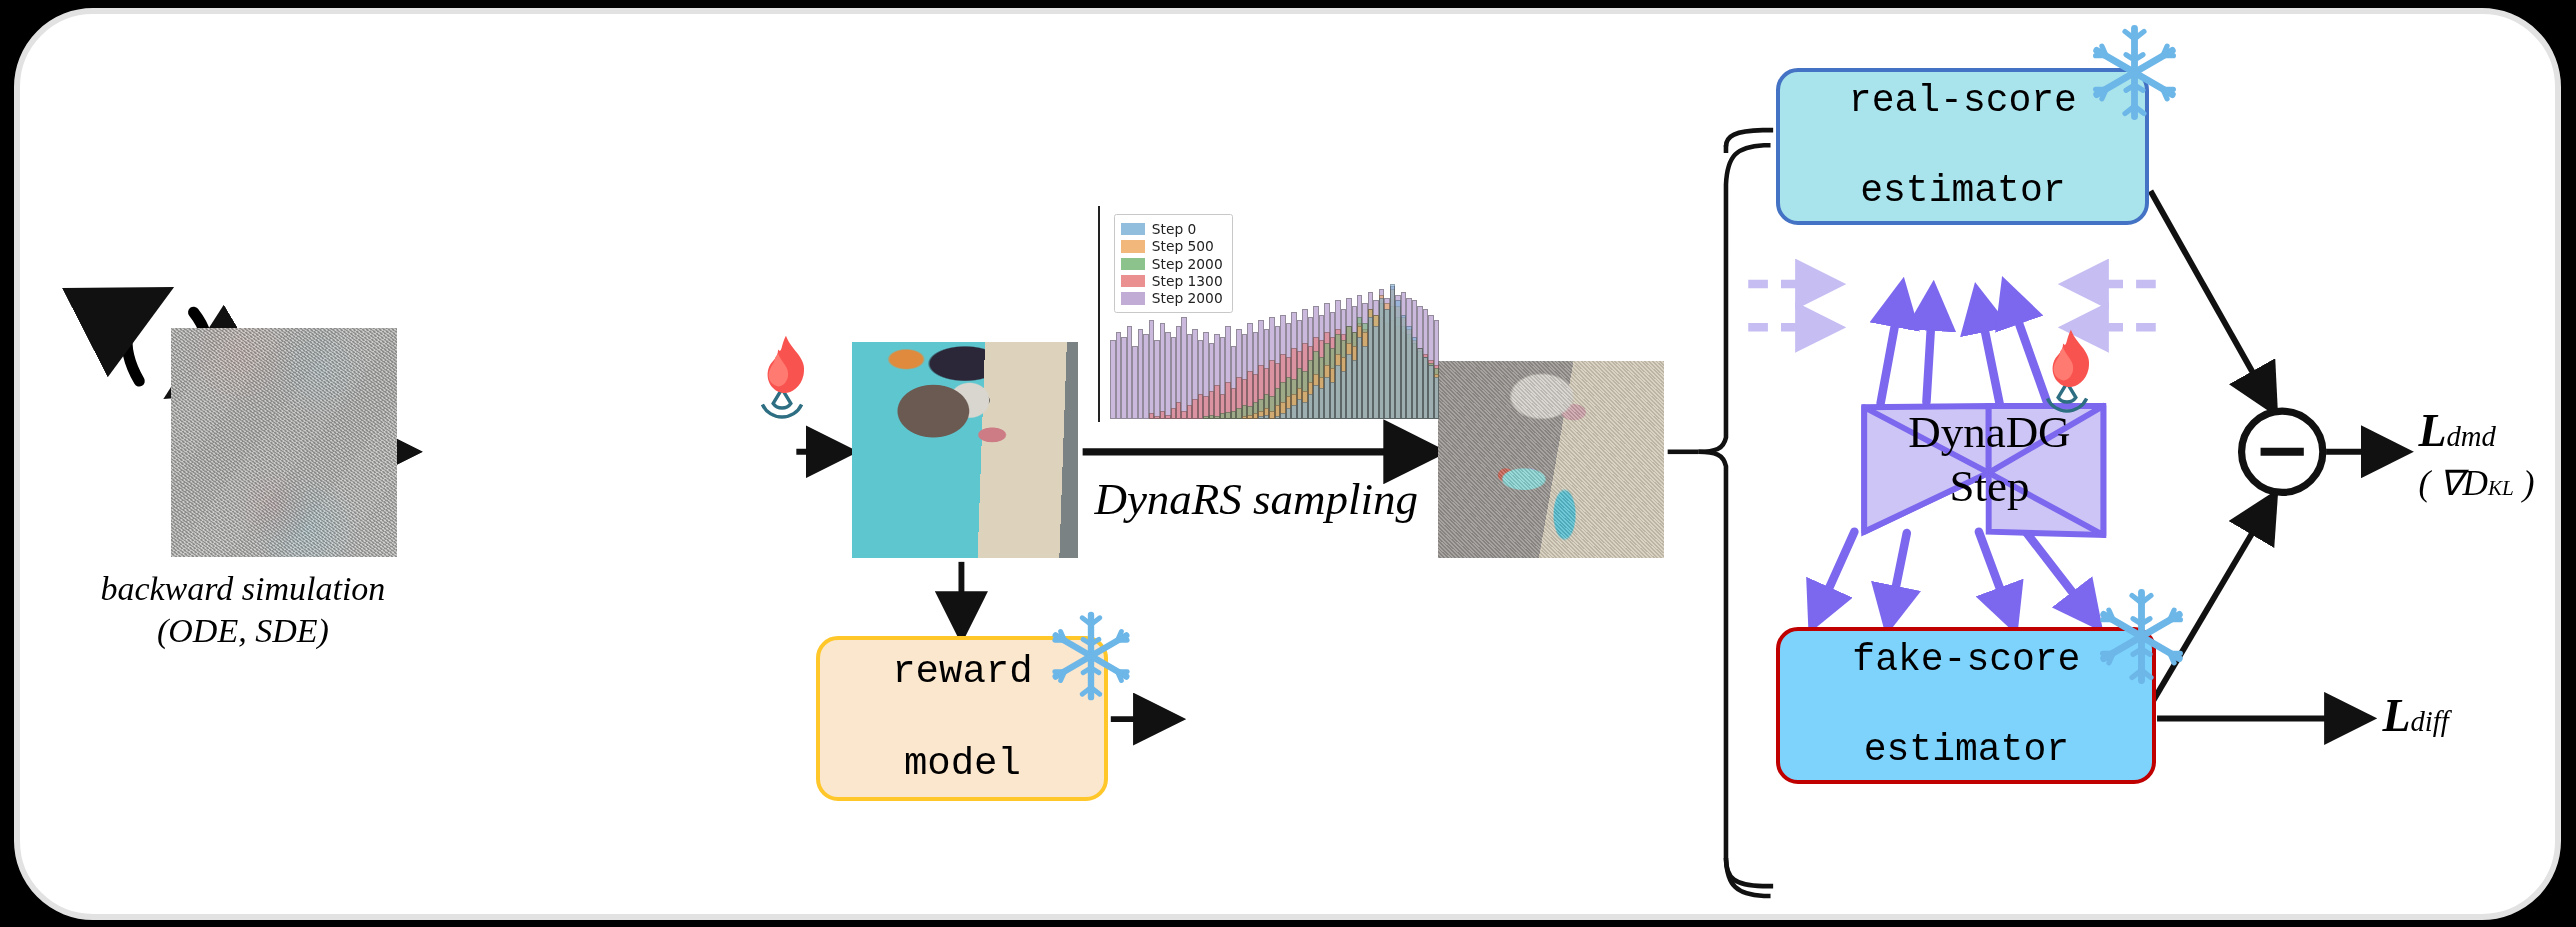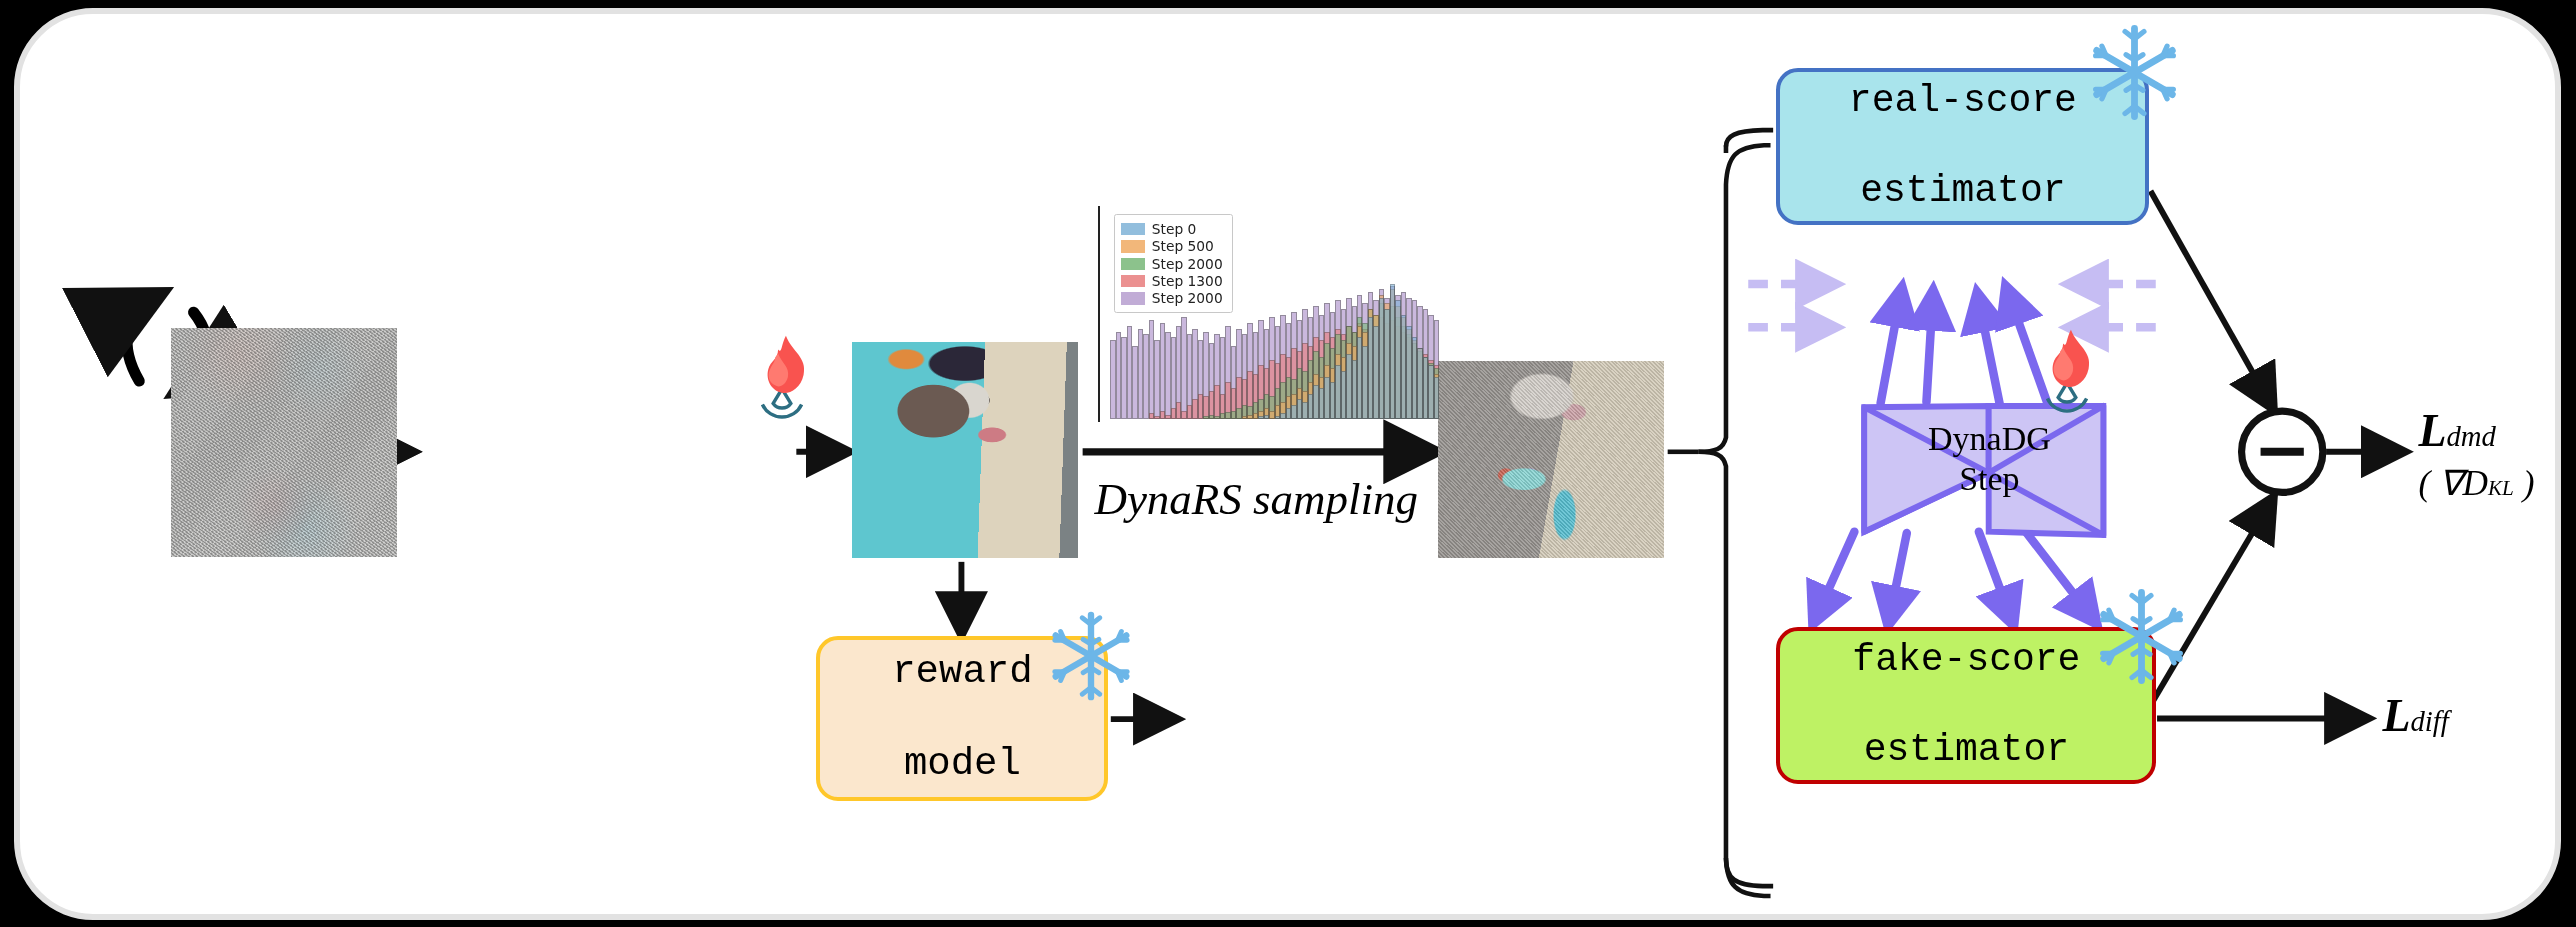--- a/index.html
+++ b/index.html
@@ -14,25 +14,25 @@
   .pbox{position:absolute;border-radius:22px;display:flex;align-items:center;justify-content:center;
         box-sizing:border-box;}
   .pbox span{display:block;text-align:center;line-height:1.18;}
 
   #box-generator{left:393px;top:352px;width:380px;height:170px;background:#d9f0dd;border:4.6px solid #18b455;}
   #box-generator span{font-size:41px;}
   #box-reward{left:796px;top:622px;width:292px;height:165px;background:#fbe7cd;border:4.6px solid #ffc72a;}
   #box-reward span{font-size:39px;}
   #box-real{left:1756px;top:54px;width:373px;height:157px;background:#a9e4ec;border:4.6px solid #4472c4;}
   #box-real span{font-size:38px;}
-  #box-fake{left:1756px;top:613px;width:380px;height:157px;background:#bef264;border:4.6px solid #c00000;}
+  #box-fake{left:1756px;top:613px;width:380px;height:157px;background:#7dd3fc;border:4.6px solid #c00000;}
   #box-fake span{font-size:38px;}
   #lora-label{left:1838px;top:380px;width:262px;height:131px;display:flex;flex-direction:column;
               align-items:center;justify-content:center;}
-  #lora-label span{font-size:34px;line-height:1.2;text-align:center;}
+  #lora-label span{font-size:45px;line-height:1.2;text-align:center;}
 
   
   .imgframe{position:absolute;overflow:hidden;}
   #img-noise{left:151px;top:314px;width:226px;height:229px;}
   #img-dog{left:832px;top:328px;width:226px;height:216px;}
   #img-noisy{left:1418px;top:347px;width:226px;height:197px;}
 
   
   .ital{font-style:italic;font-family:"Liberation Serif",serif;color:#000;}
   #lbl-backward{left:39px;top:554px;width:367px;text-align:center;font-size:34px;line-height:1.25;}
@@ -626,20 +626,24 @@
           <line x1="86" y1="29" x2="14" y2="71"></line>
         <g stroke-width="5">
           <path d="M50,18 L41,11 M50,18 L59,11 M50,82 L41,89 M50,82 L59,89"></path>
           <path d="M23,34 L13,34 M23,34 L19,25 M77,66 L87,66 M77,66 L81,75"></path>
           <path d="M77,34 L87,34 M77,34 L81,25 M23,66 L13,66 M23,66 L19,75"></path>
           <path d="M50,38 L42,33 M50,38 L58,33 M50,62 L42,67 M50,62 L58,67"></path>
         </g>
       </g>
     </svg>
 
+    <div class="abs ital" id="lbl-backward">
+      <div>backward simulation</div>
+      <div>(ODE, SDE)</div>
+    </div>
 
     <div class="abs ital" id="lbl-dynars">DynaRS sampling</div>
 
 
     <div class="abs ital" id="loss-dmd">
       <div><span class="scriptL">L</span><span class="sub">dmd</span></div>
       <div style="font-size:0.86em;"><span>( </span><span>∇D</span><span class="subsm">KL</span><span> )</span></div>
     </div>
 
     <div class="abs ital" id="loss-diff">

